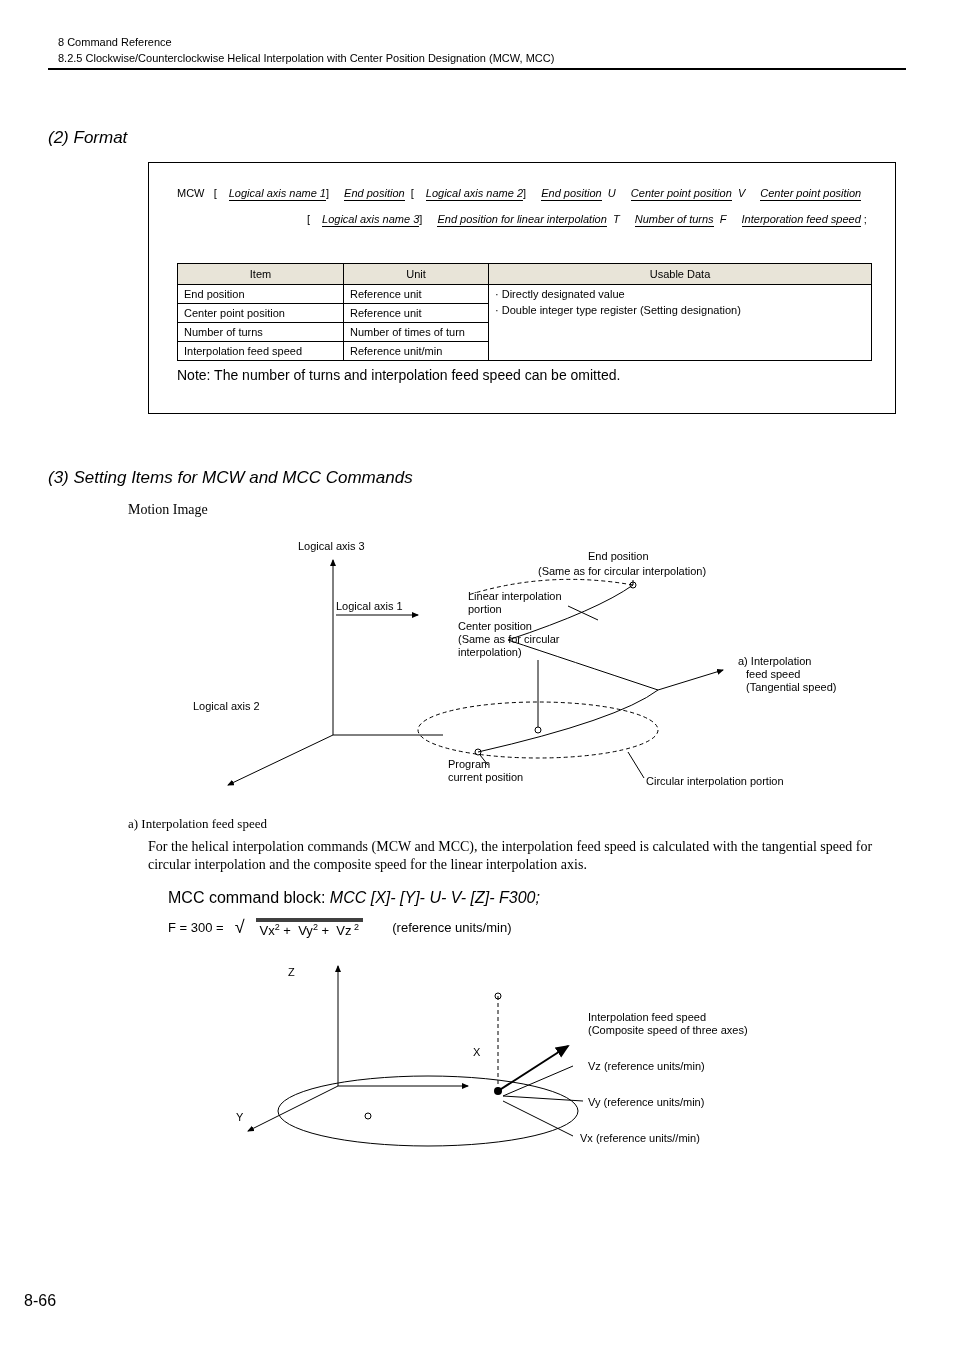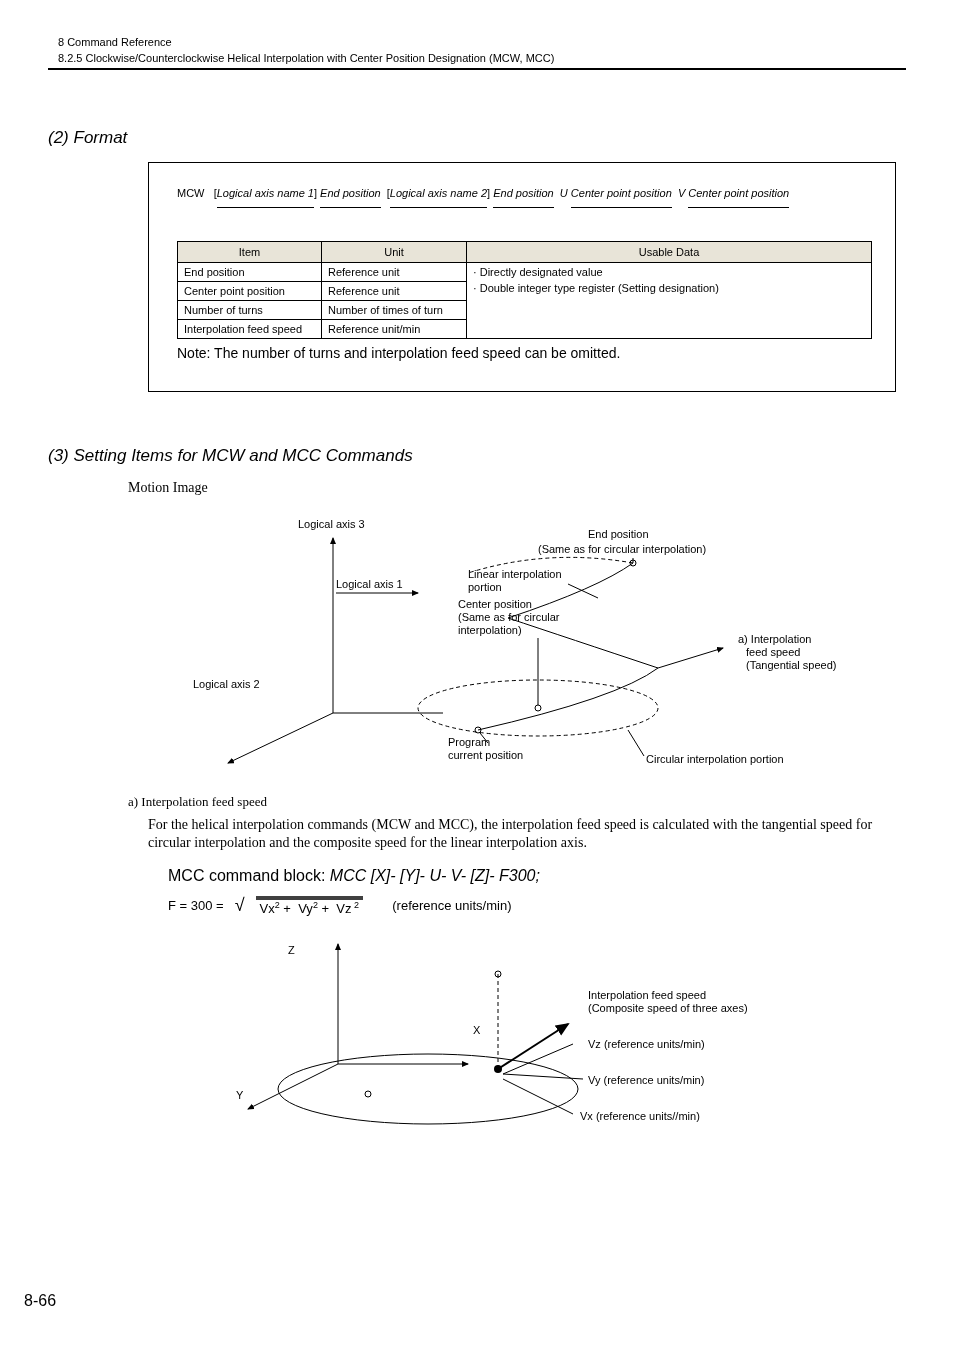--- a/index.html
+++ b/index.html
@@ -36,21 +36,21 @@
     margin-left: 100px;
     margin-right: 10px;
     border: 1px solid #000;
     padding: 22px 28px 30px 28px;
     font-size: 11px;
   }
   .format-line {
     font-size: 11px;
     line-height: 1.6;
   }
-  .ul { border-bottom: 1px solid #000; padding-bottom: 8px; }
+  .ul { border-bottom: 1px solid #000; padding-bottom: 1px; margin-left: 12px; }
   .ital { font-style: italic; }
   .format-line2 {
     margin-top: 10px;
     margin-left: 130px;
     font-size: 11px;
   }
   table.ftable {
     border-collapse: collapse;
     margin-top: 38px;
     margin-left: 0;
@@ -62,21 +62,21 @@
     border: 1px solid #000;
     padding: 4px 6px;
     font-weight: normal;
     text-align: center;
   }
   table.ftable td {
     border: 1px solid #000;
     padding: 3px 6px;
     vertical-align: top;
   }
-  .col-item { width: 144px; margin-left: 48px; }
+  .col-item { width: 166px; margin-left: 48px; }
   .col-unit { width: 145px; }
   .note {
     font-size: 14px;
     margin-top: 6px;
   }
   .motion-sub {
     font-size: 14px;
     font-family: "Times New Roman", serif;
     margin-left: 80px;
     margin-top: 12px;
@@ -140,20 +140,28 @@
     <span>MCW</span>&nbsp;&nbsp;
     [<span class="ul ital">Logical axis name 1</span>]
     <span class="ul ital">End position</span>&nbsp;
     [<span class="ul ital">Logical axis name 2</span>]
     <span class="ul ital">End position</span>&nbsp;
     <span class="ital">U</span>
     <span class="ul ital">Center point position</span>&nbsp;
     <span class="ital">V</span>
     <span class="ul ital">Center point position</span>
   </div>
+  <div class="format-line2">
+    [<span class="ul ital">Logical axis name 3</span>]
+    <span class="ul ital">End position for linear interpolation</span>&nbsp;
+    <span class="ital">T</span>
+    <span class="ul ital">Number of turns</span>&nbsp;
+    <span class="ital">F</span>
+    <span class="ul ital">Interporation feed speed</span> ;
+  </div>
 
   <table class="ftable">
     <tbody>
         <tr>
       <th class="col-item">Item</th>
       <th class="col-unit">Unit</th>
       <th>Usable Data</th>
     </tr>
     <tr>
       <td>End position</td>

